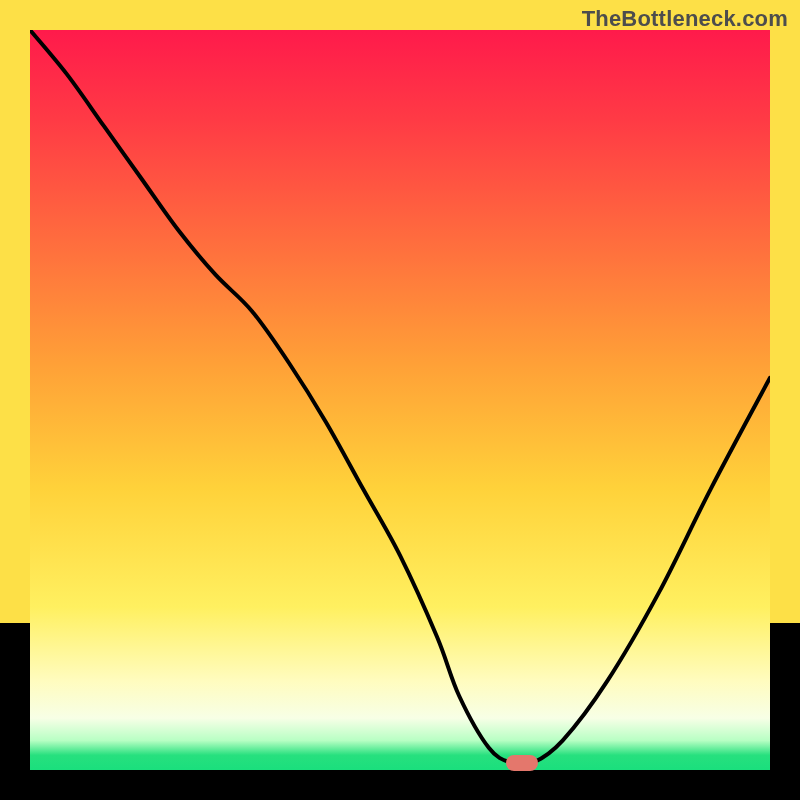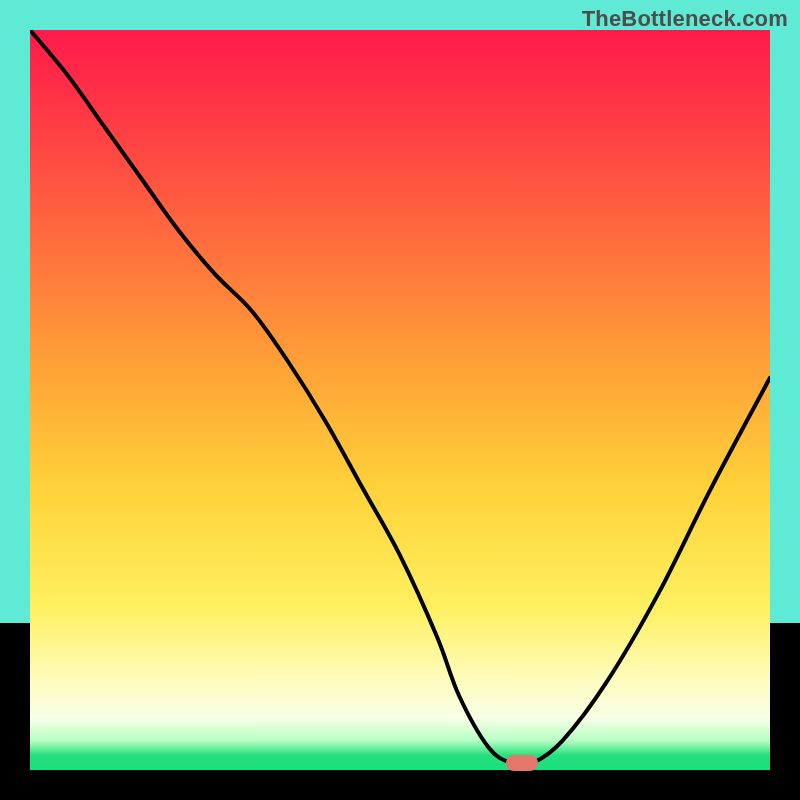--- a/index.html
+++ b/index.html
@@ -1,21 +1,21 @@
 <!DOCTYPE html>
 <html><head>
 <meta charset="utf-8">
 <style>
   * { margin: 0; padding: 0; box-sizing: border-box; }
   html, body { width: 800px; height: 800px; overflow: hidden; background: #000; }
   .stage {
     position: relative;
     width: 800px;
     height: 623px;
-    background: #5eead4;
+    background: #fde047;
   }
   
   .plot {
     position: absolute;
     left: 30px;
     top: 30px;
     width: 740px;   
     height: 740px;
     
     background: linear-gradient(

